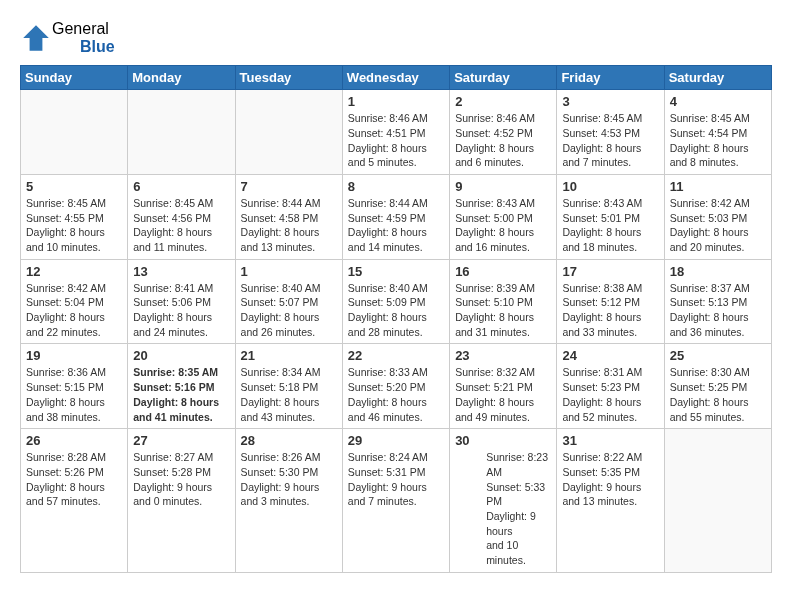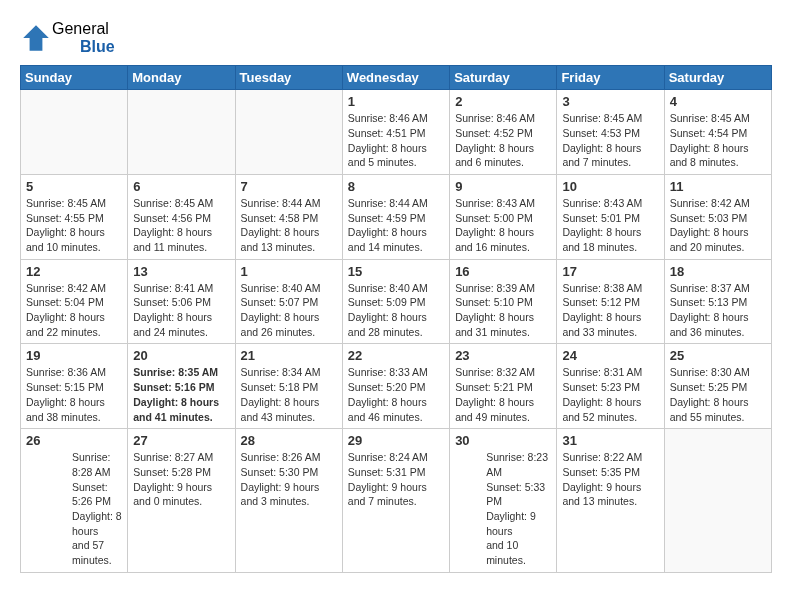--- a/index.html
+++ b/index.html
@@ -289,21 +289,21 @@
           <div class="day-number">25</div>
           <div class="day-info" style="white-space: pre-line;">Sunrise: 8:30 AM
 Sunset: 5:25 PM
 Daylight: 8 hours
 and 55 minutes.</div>
         </td>
       </tr>
       <tr>
         <td>
           <div class="day-number">26</div>
-          <div class="day-info" style="white-space: pre-line; margin-left: 46px;">Sunrise: 8:28 AM
+          <div class="day-info" style="white-space: pre-line;">Sunrise: 8:28 AM
 Sunset: 5:26 PM
 Daylight: 8 hours
 and 57 minutes.</div>
         </td>
         <td>
           <div class="day-number">27</div>
           <div class="day-info" style="white-space: pre-line;">Sunrise: 8:27 AM
 Sunset: 5:28 PM
 Daylight: 9 hours
 and 0 minutes.</div>

